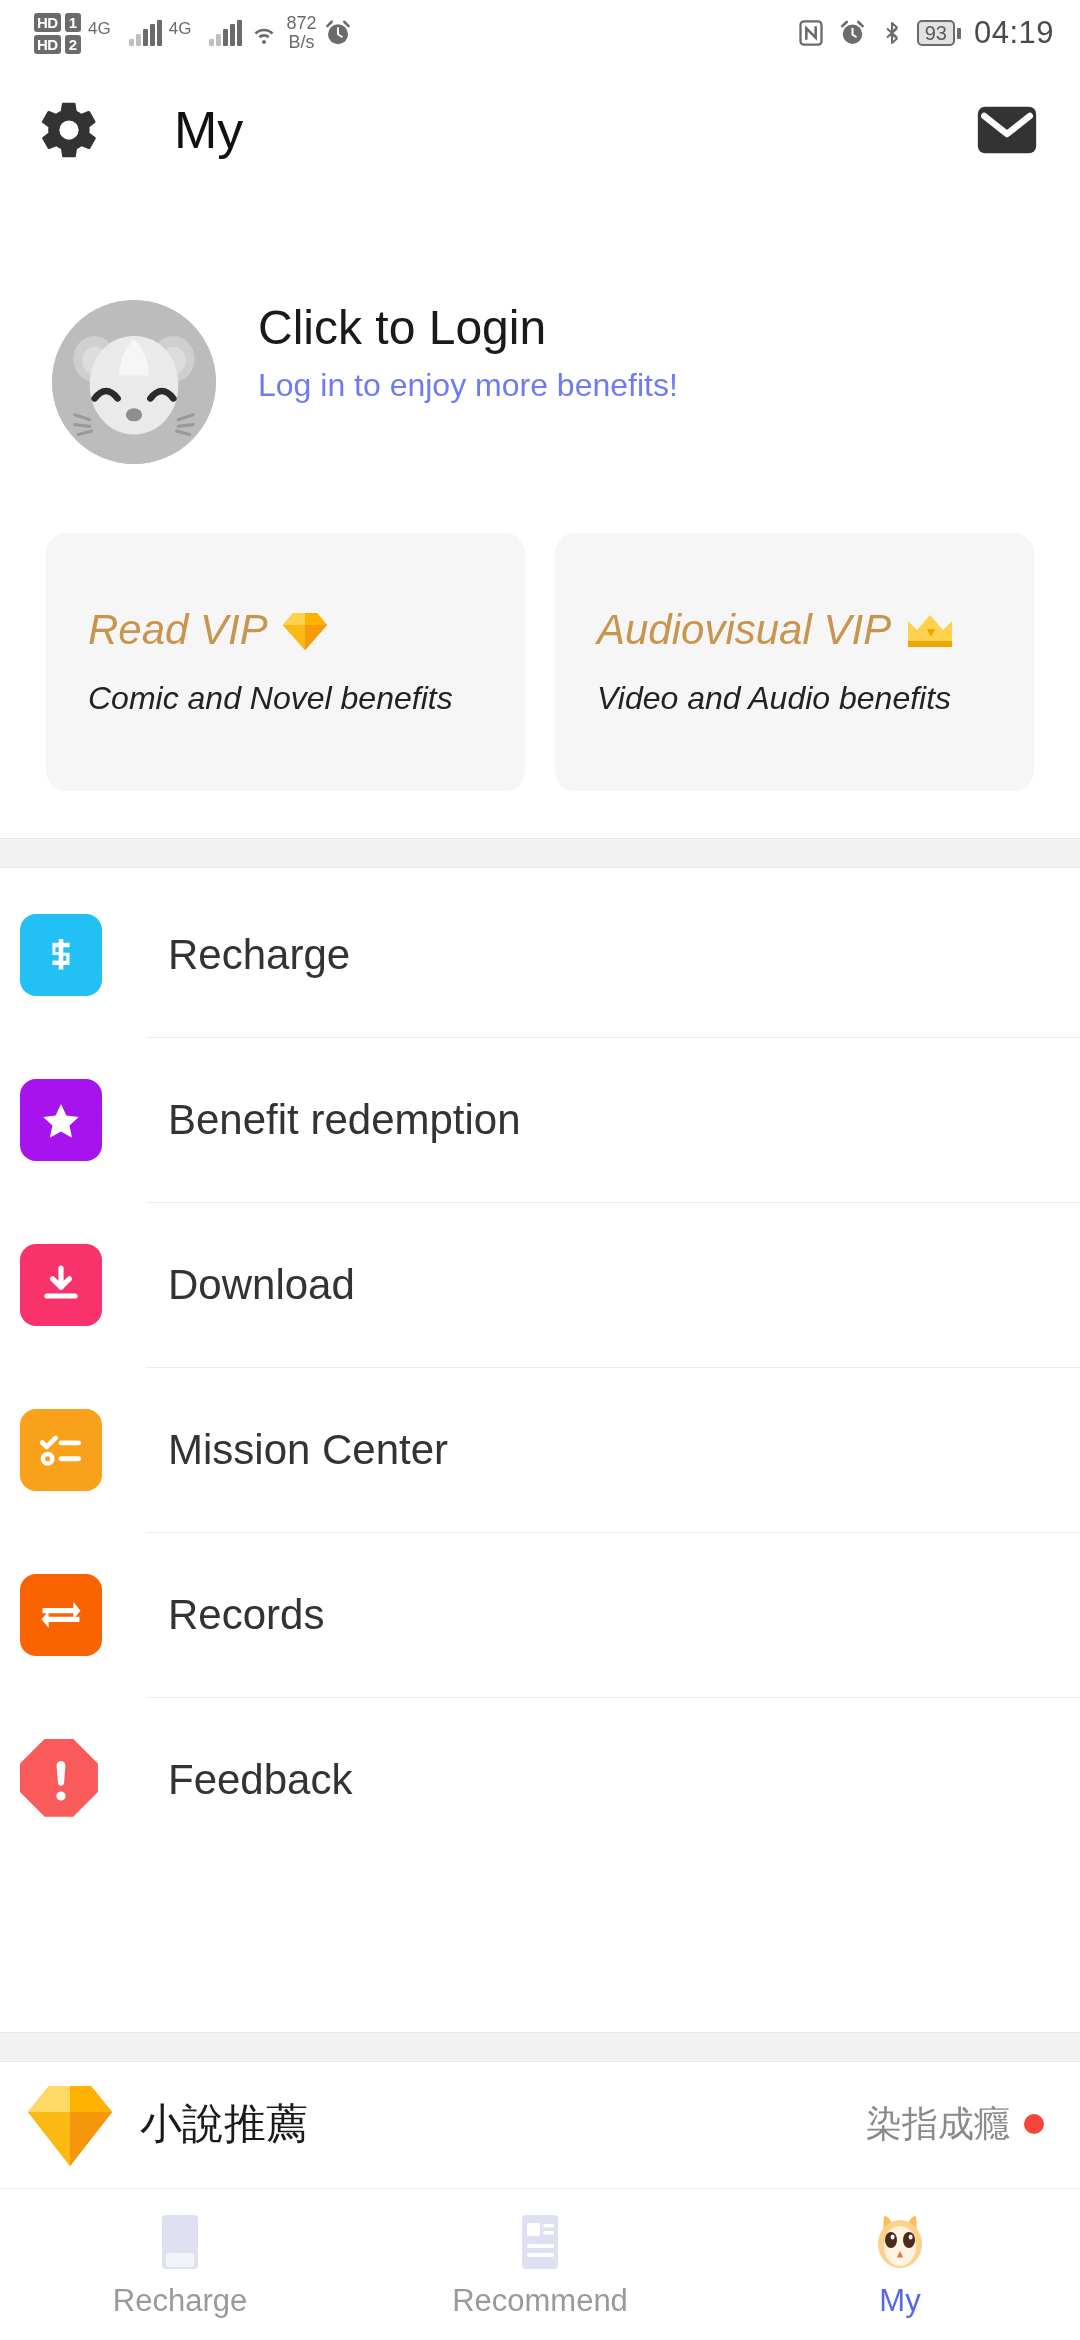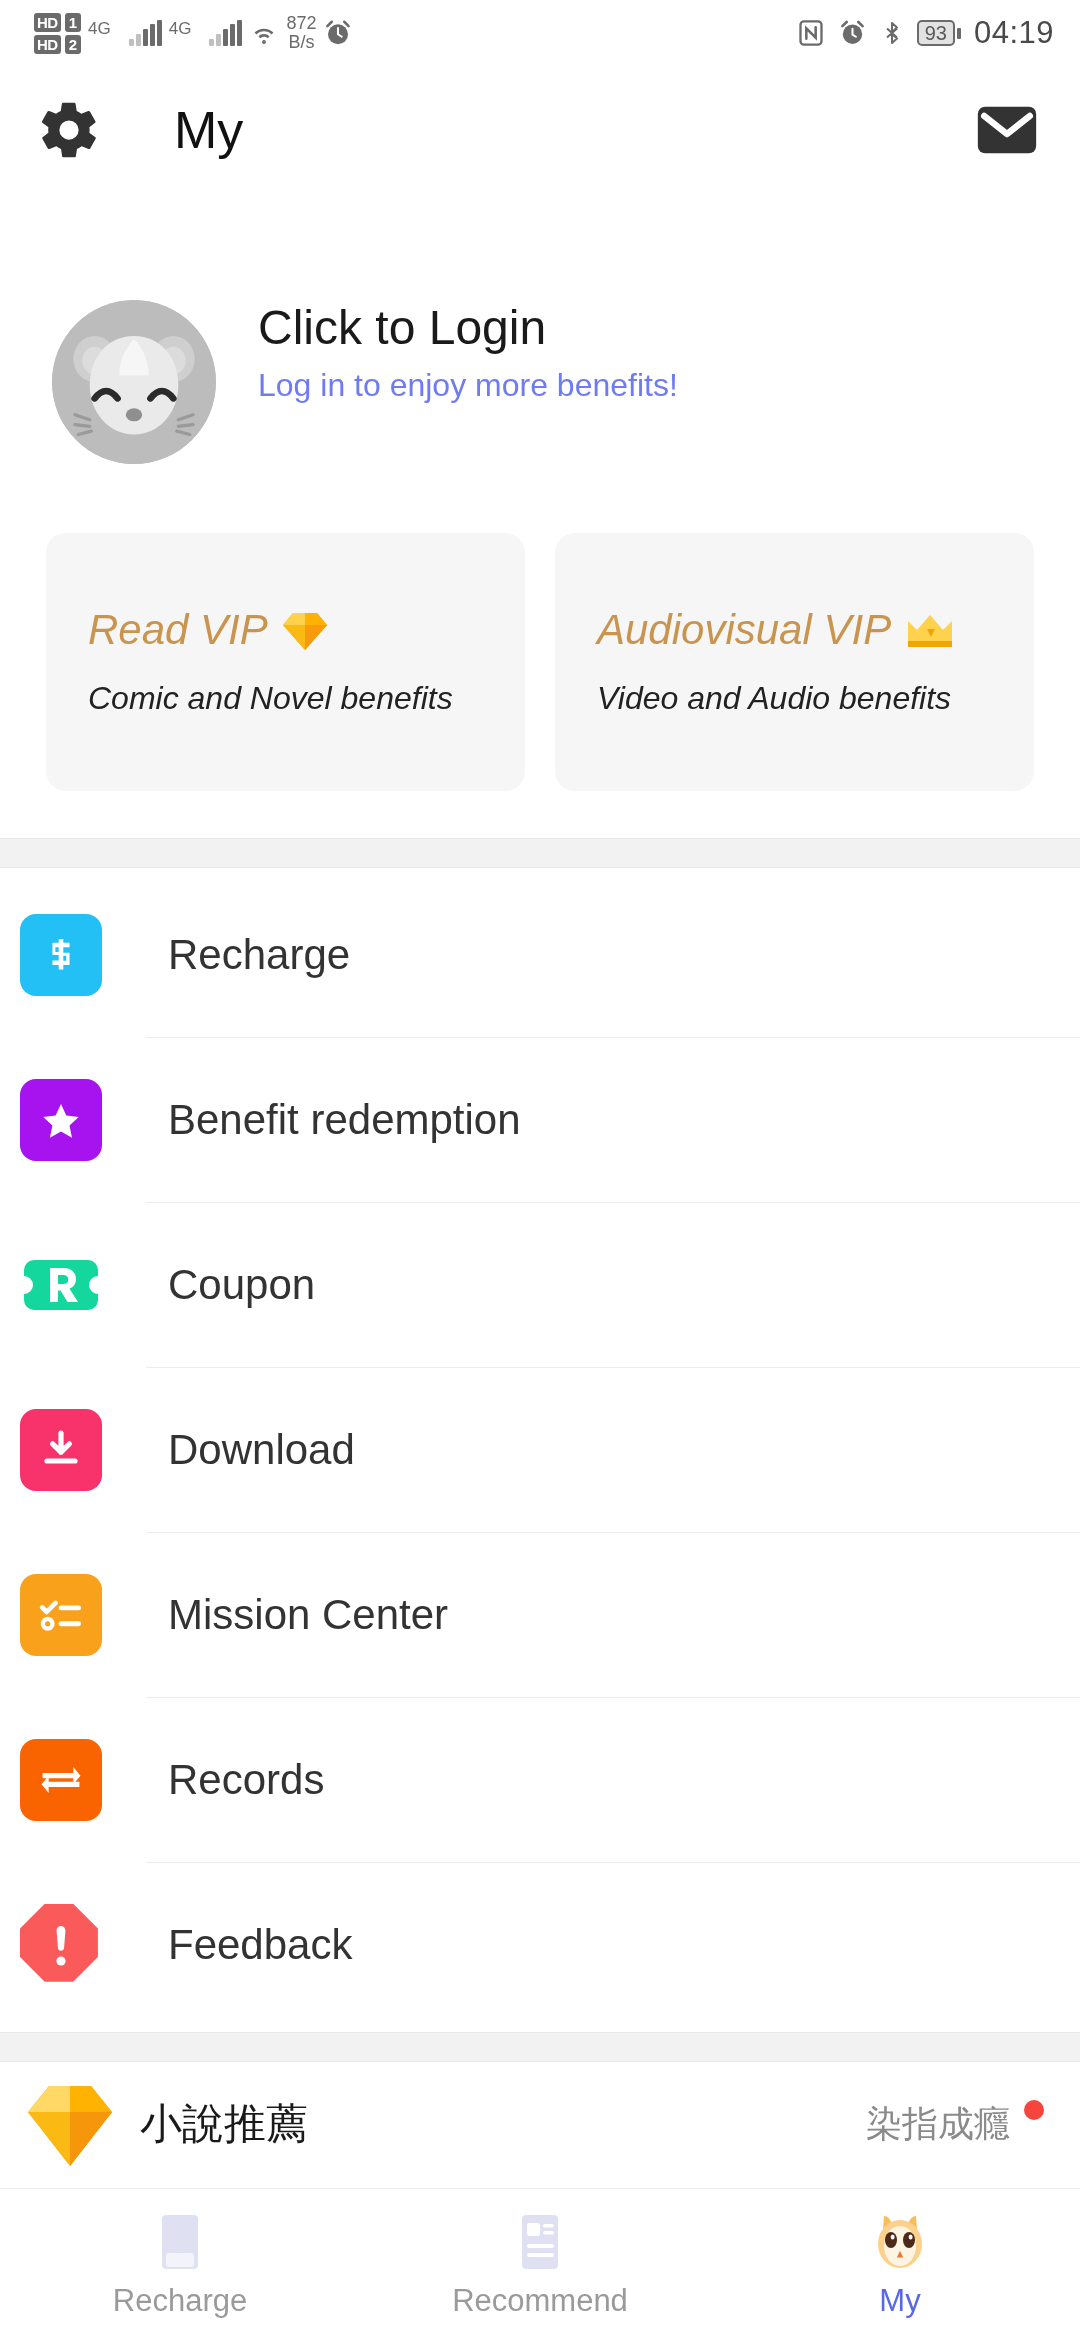--- a/index.html
+++ b/index.html
@@ -153,21 +153,21 @@
     position: absolute; top: 2062px; left: 0;
     width: 1080px; height: 124px;
     display: flex; align-items: center; padding: 0 36px 0 28px;
   }
   .promo-gem { width: 84px; height: 88px; flex: 0 0 auto; }
   .promo-title {
     margin-left: 28px; font-size: 42px; color: #1a1a1a;
     font-family: "DejaVu Sans", "Liberation Sans", sans-serif;
   }
   .promo-right {
-    margin-left: auto; display: flex; align-items: flex-start; gap: 14px;
+    margin-left: auto; display: flex; align-items: center; gap: 14px;
   }
   .promo-sub {
     font-size: 36px; color: #8a8a8a;
     font-family: "DejaVu Sans", "Liberation Sans", sans-serif;
   }
   .red-dot { width: 20px; height: 20px; border-radius: 50%; background: #f6453d; }
 
   
   .tabbar {
     position: absolute; bottom: 0; left: 0;
@@ -360,29 +360,20 @@
     <div class="menu-row">
       <span class="mico" style="background:#a713ef; border-radius:16px;">
         <svg width="82" height="82" viewBox="0 0 82 82">
             <path d="M12 14h58a10 10 0 0 1 10 10v8a9 9 0 0 0 0 18v8a10 10 0 0 1-10 10H12A10 10 0 0 1 2 58v-8a9 9 0 0 0 0-18v-8a10 10 0 0 1 10-10z" fill="#a713ef"></path>
             <path d="M41 25l5.3 11.4 12.4 1.5-9.2 8.5 2.5 12.3L41 52.6 29.9 58.7l2.5-12.3-9.2-8.5 12.4-1.5z" fill="#ffffff"></path>
           </svg>
       </span>
       <span class="menu-label">Benefit redemption</span>
     </div>
 
-    <div class="menu-row">
-      <span class="mico" style="background:transparent">
-        <svg width="82" height="82" viewBox="0 0 82 82">
-            <path d="M14 16h54a10 10 0 0 1 10 10v6a9 9 0 0 0 0 18v6a10 10 0 0 1-10 10H14A10 10 0 0 1 4 56v-6a9 9 0 0 0 0-18v-6a10 10 0 0 1 10-10z" fill="#14d79e"></path>
-            <path d="M30 24h14c7.2 0 12 4.6 12 11 0 4.6-2.5 8.1-6.5 9.8L58 58H47.5l-7-11.5H38V58H30V24zm8 7v9h5.3c3.1 0 5-1.7 5-4.5S46.4 31 43.3 31H38z" fill="#ffffff"></path>
-          </svg>
-      </span>
-      <span class="menu-label">Coupon</span>
-    </div>
 
     <div class="menu-row">
       <span class="mico" style="background:#f8326a">
         <svg width="48" height="48" viewBox="0 0 24 24">
             <path d="M12 3.5v9.6m0 0 4.2-4.2M12 13.1 7.8 8.9" stroke="#fff" stroke-width="2.6" fill="none" stroke-linecap="round" stroke-linejoin="round"></path>
             <path d="M5 17.5h14" stroke="#fff" stroke-width="2.6" stroke-linecap="round"></path>
           </svg>
       </span>
       <span class="menu-label">Download</span>
     </div>

